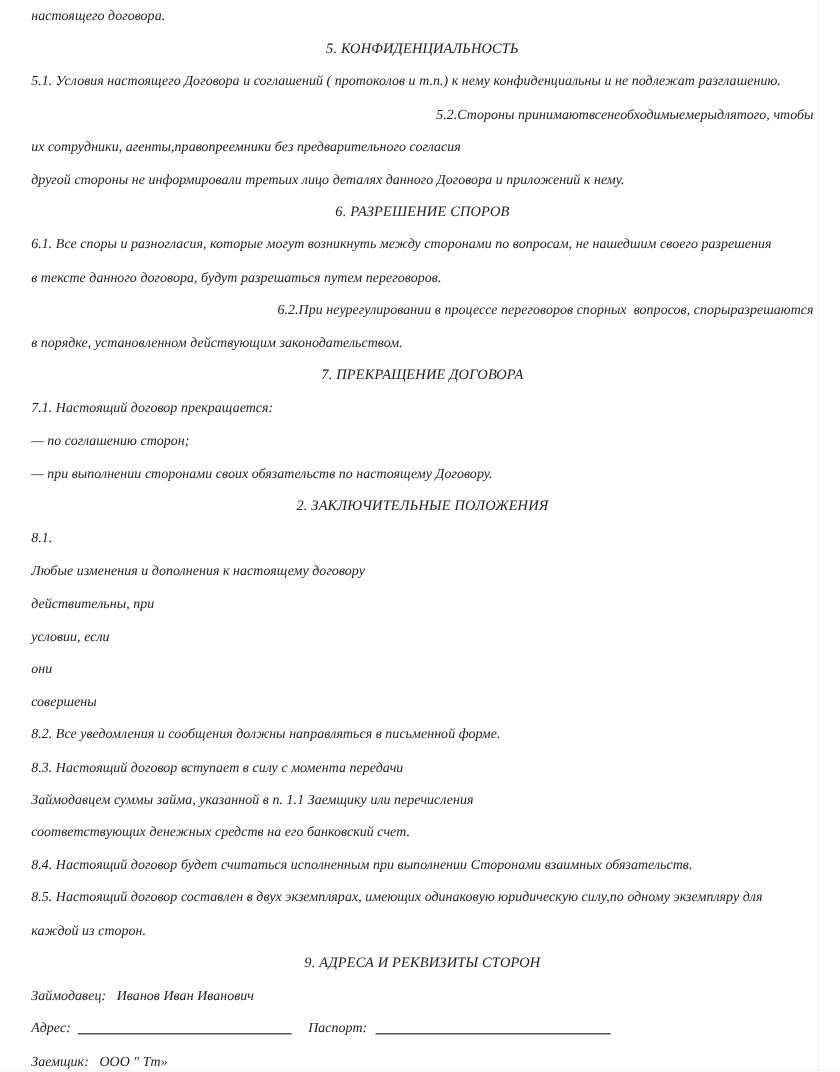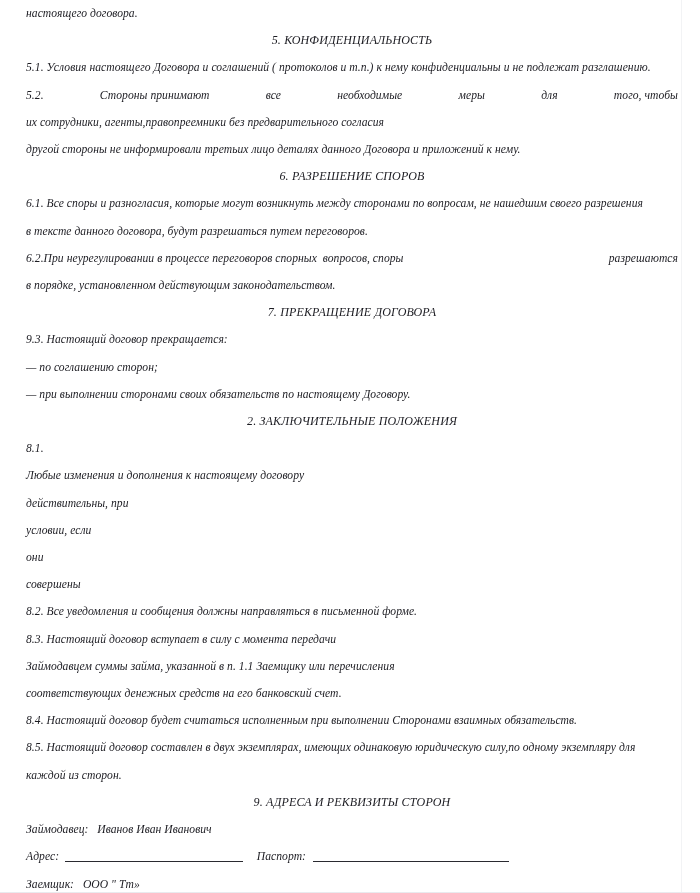--- a/index.html
+++ b/index.html
@@ -52,21 +52,21 @@
   }
   .heading {
     font-size: 12px;
     line-height: 27.2px;
     text-align: center;
     letter-spacing: 0.15px;
   }
   .just {
     white-space: normal;
     display: flex;
-    justify-content: space-between;
+    justify-content: flex-end;
     width: 100%;
   }
   .just > span { white-space: pre; }
 
   .wide-5-2 { padding-right: 8px; }
   .wide-8-1 { padding-right: 6px; flex-direction: column; }
 
   .blank-sm {
     display: inline-block;
     width: 128px;
@@ -124,21 +124,21 @@
     <div class="line">6.1.  Все  споры  и разногласия, которые могут возникнуть между сторонами  по вопросам,  не нашедшим  своего  разрешения</div>
     <div class="line">в тексте данного договора, будут разрешаться путем переговоров.</div>
 
     <div class="line just">
       <span>6.2.При неурегулировании в процессе переговоров спорных  вопросов, споры</span>
       <span>разрешаются</span>
     </div>
     <div class="line">в порядке, установленном действующим законодательством.</div>
 
     <div class="heading">7. ПРЕКРАЩЕНИЕ ДОГОВОРА</div>
-    <div class="line">9.3. Настоящий договор прекращается:</div>
+    <div class="line">7.1. Настоящий договор прекращается:</div>
     <div class="line">— по соглашению сторон;</div>
     <div class="line">— при выполнении сторонами своих обязательств по настоящему Договору.</div>
 
     <div class="heading">2. ЗАКЛЮЧИТЕЛЬНЫЕ ПОЛОЖЕНИЯ</div>
 
     <div class="line just wide-8-1">
       <span>8.1.</span>
       <span>Любые изменения и дополнения к настоящему договору</span>
       <span>действительны, при</span>
       <span>условии, если</span>

